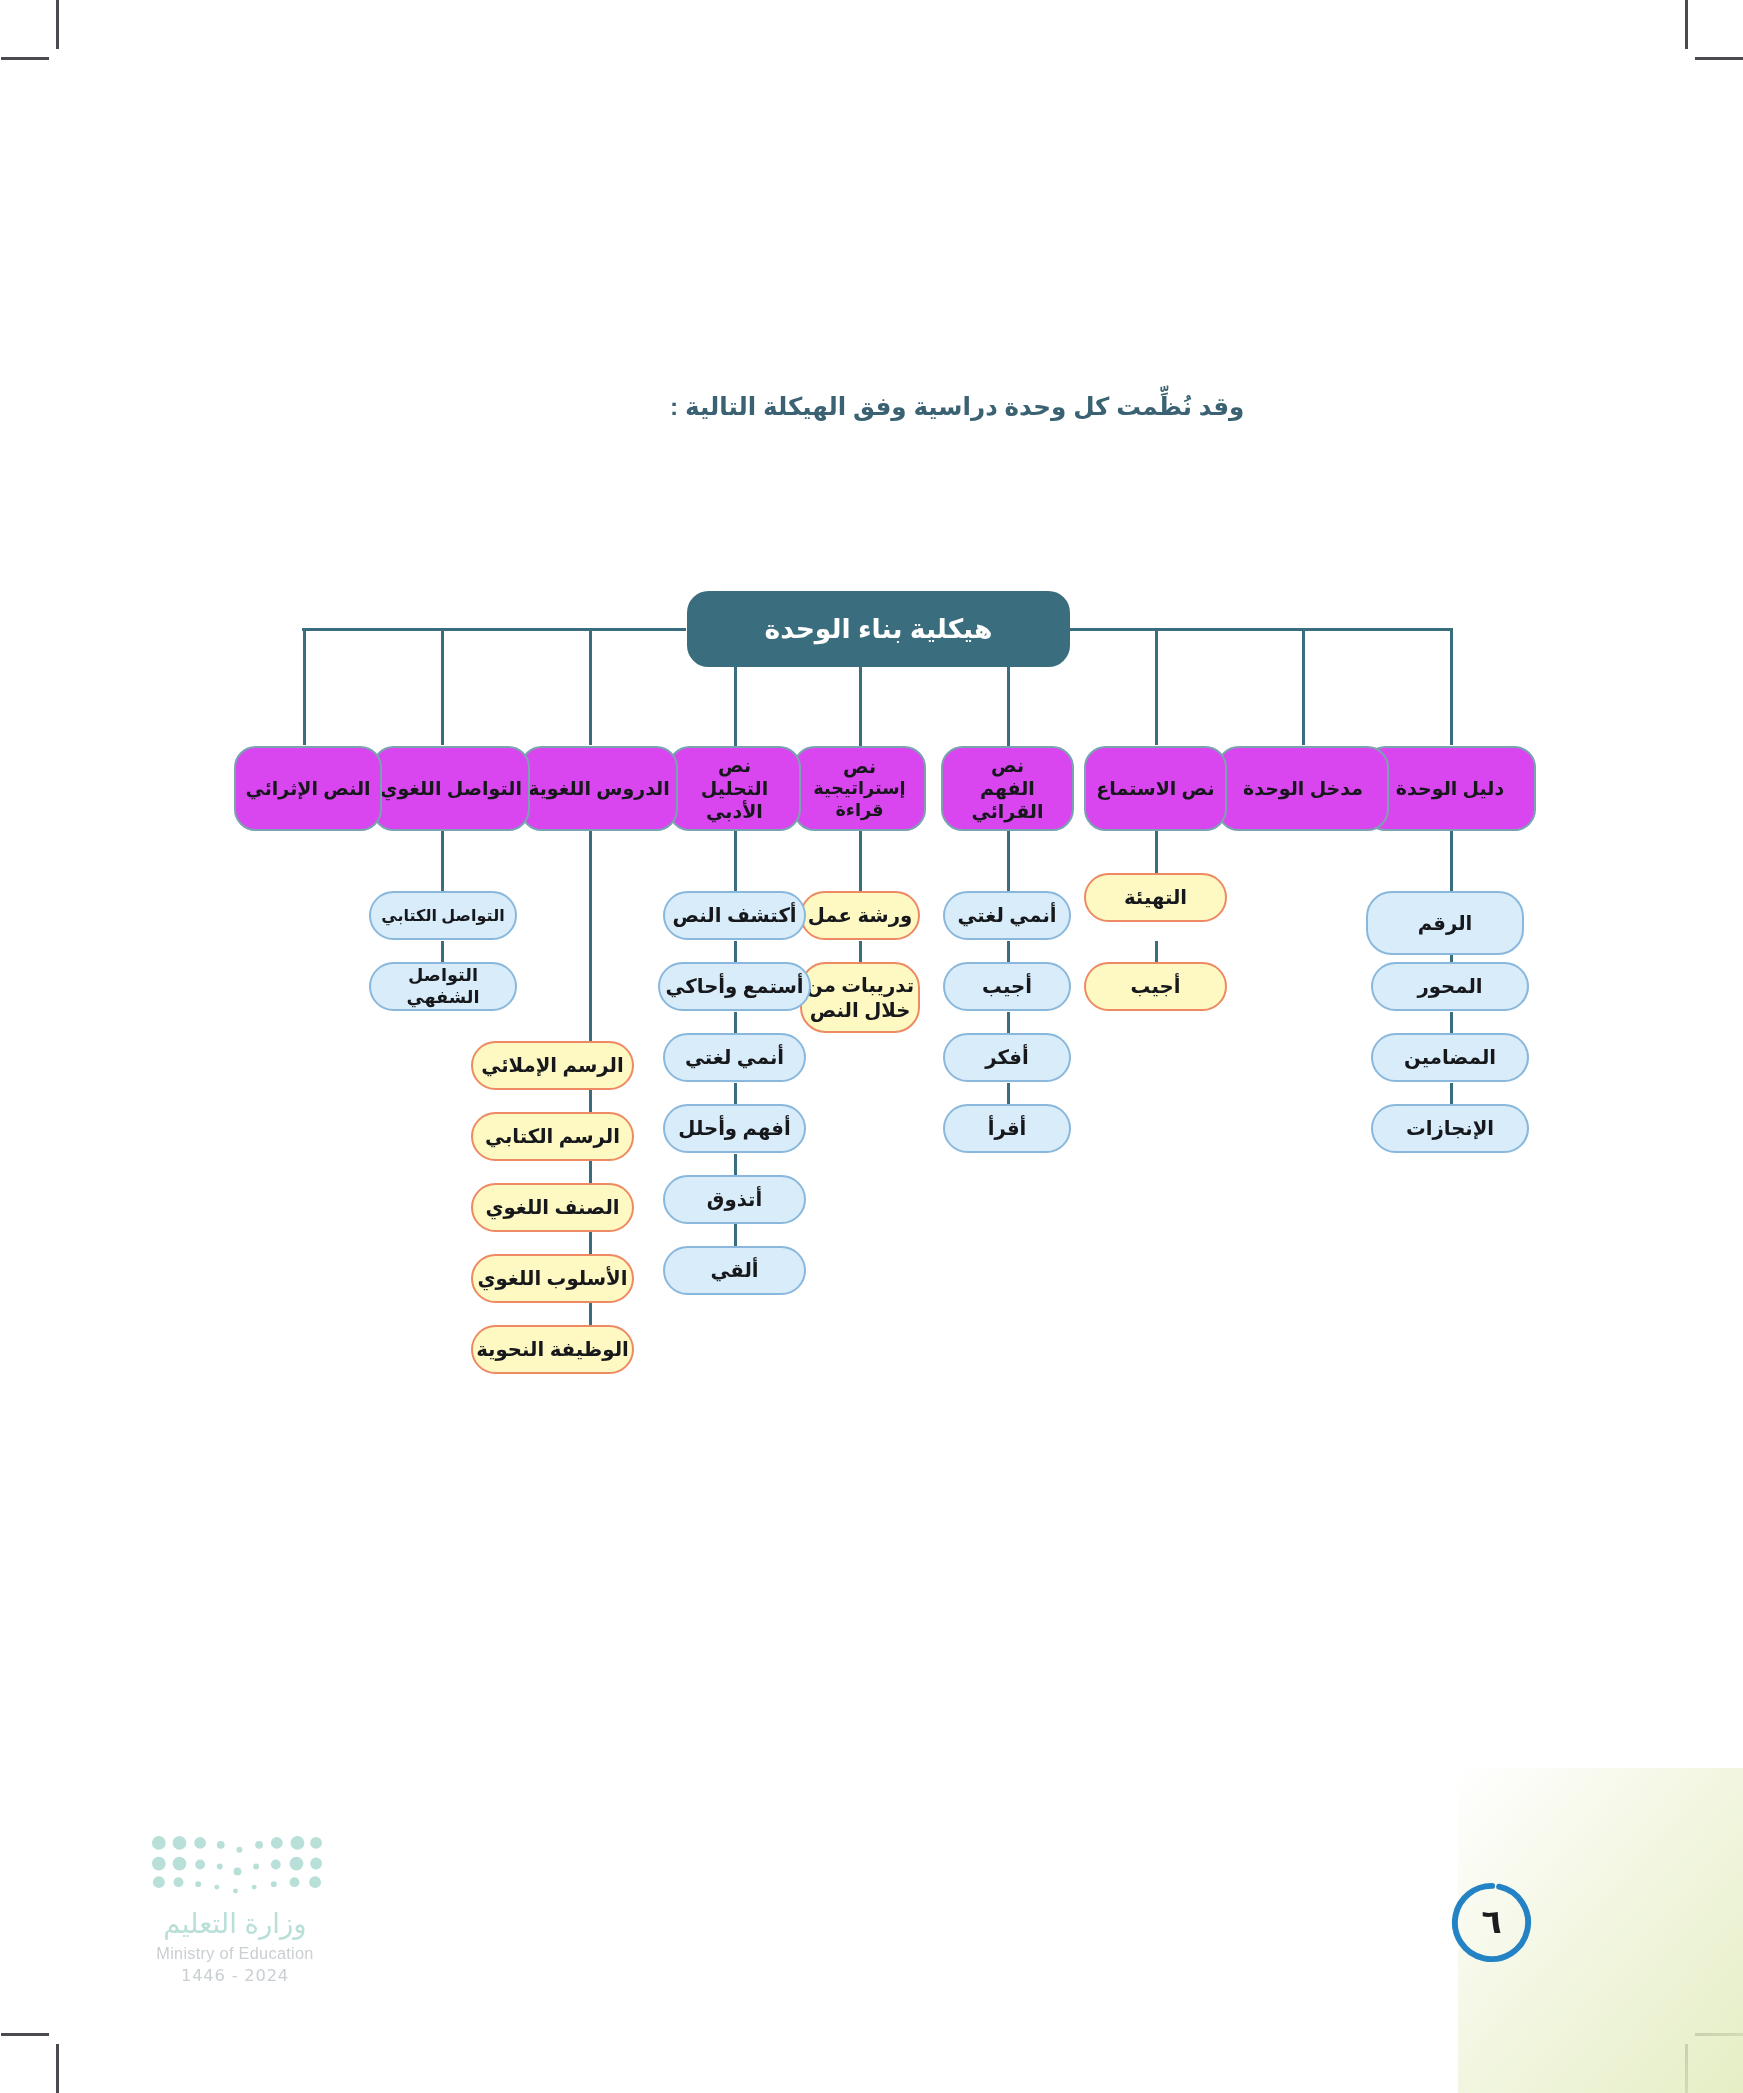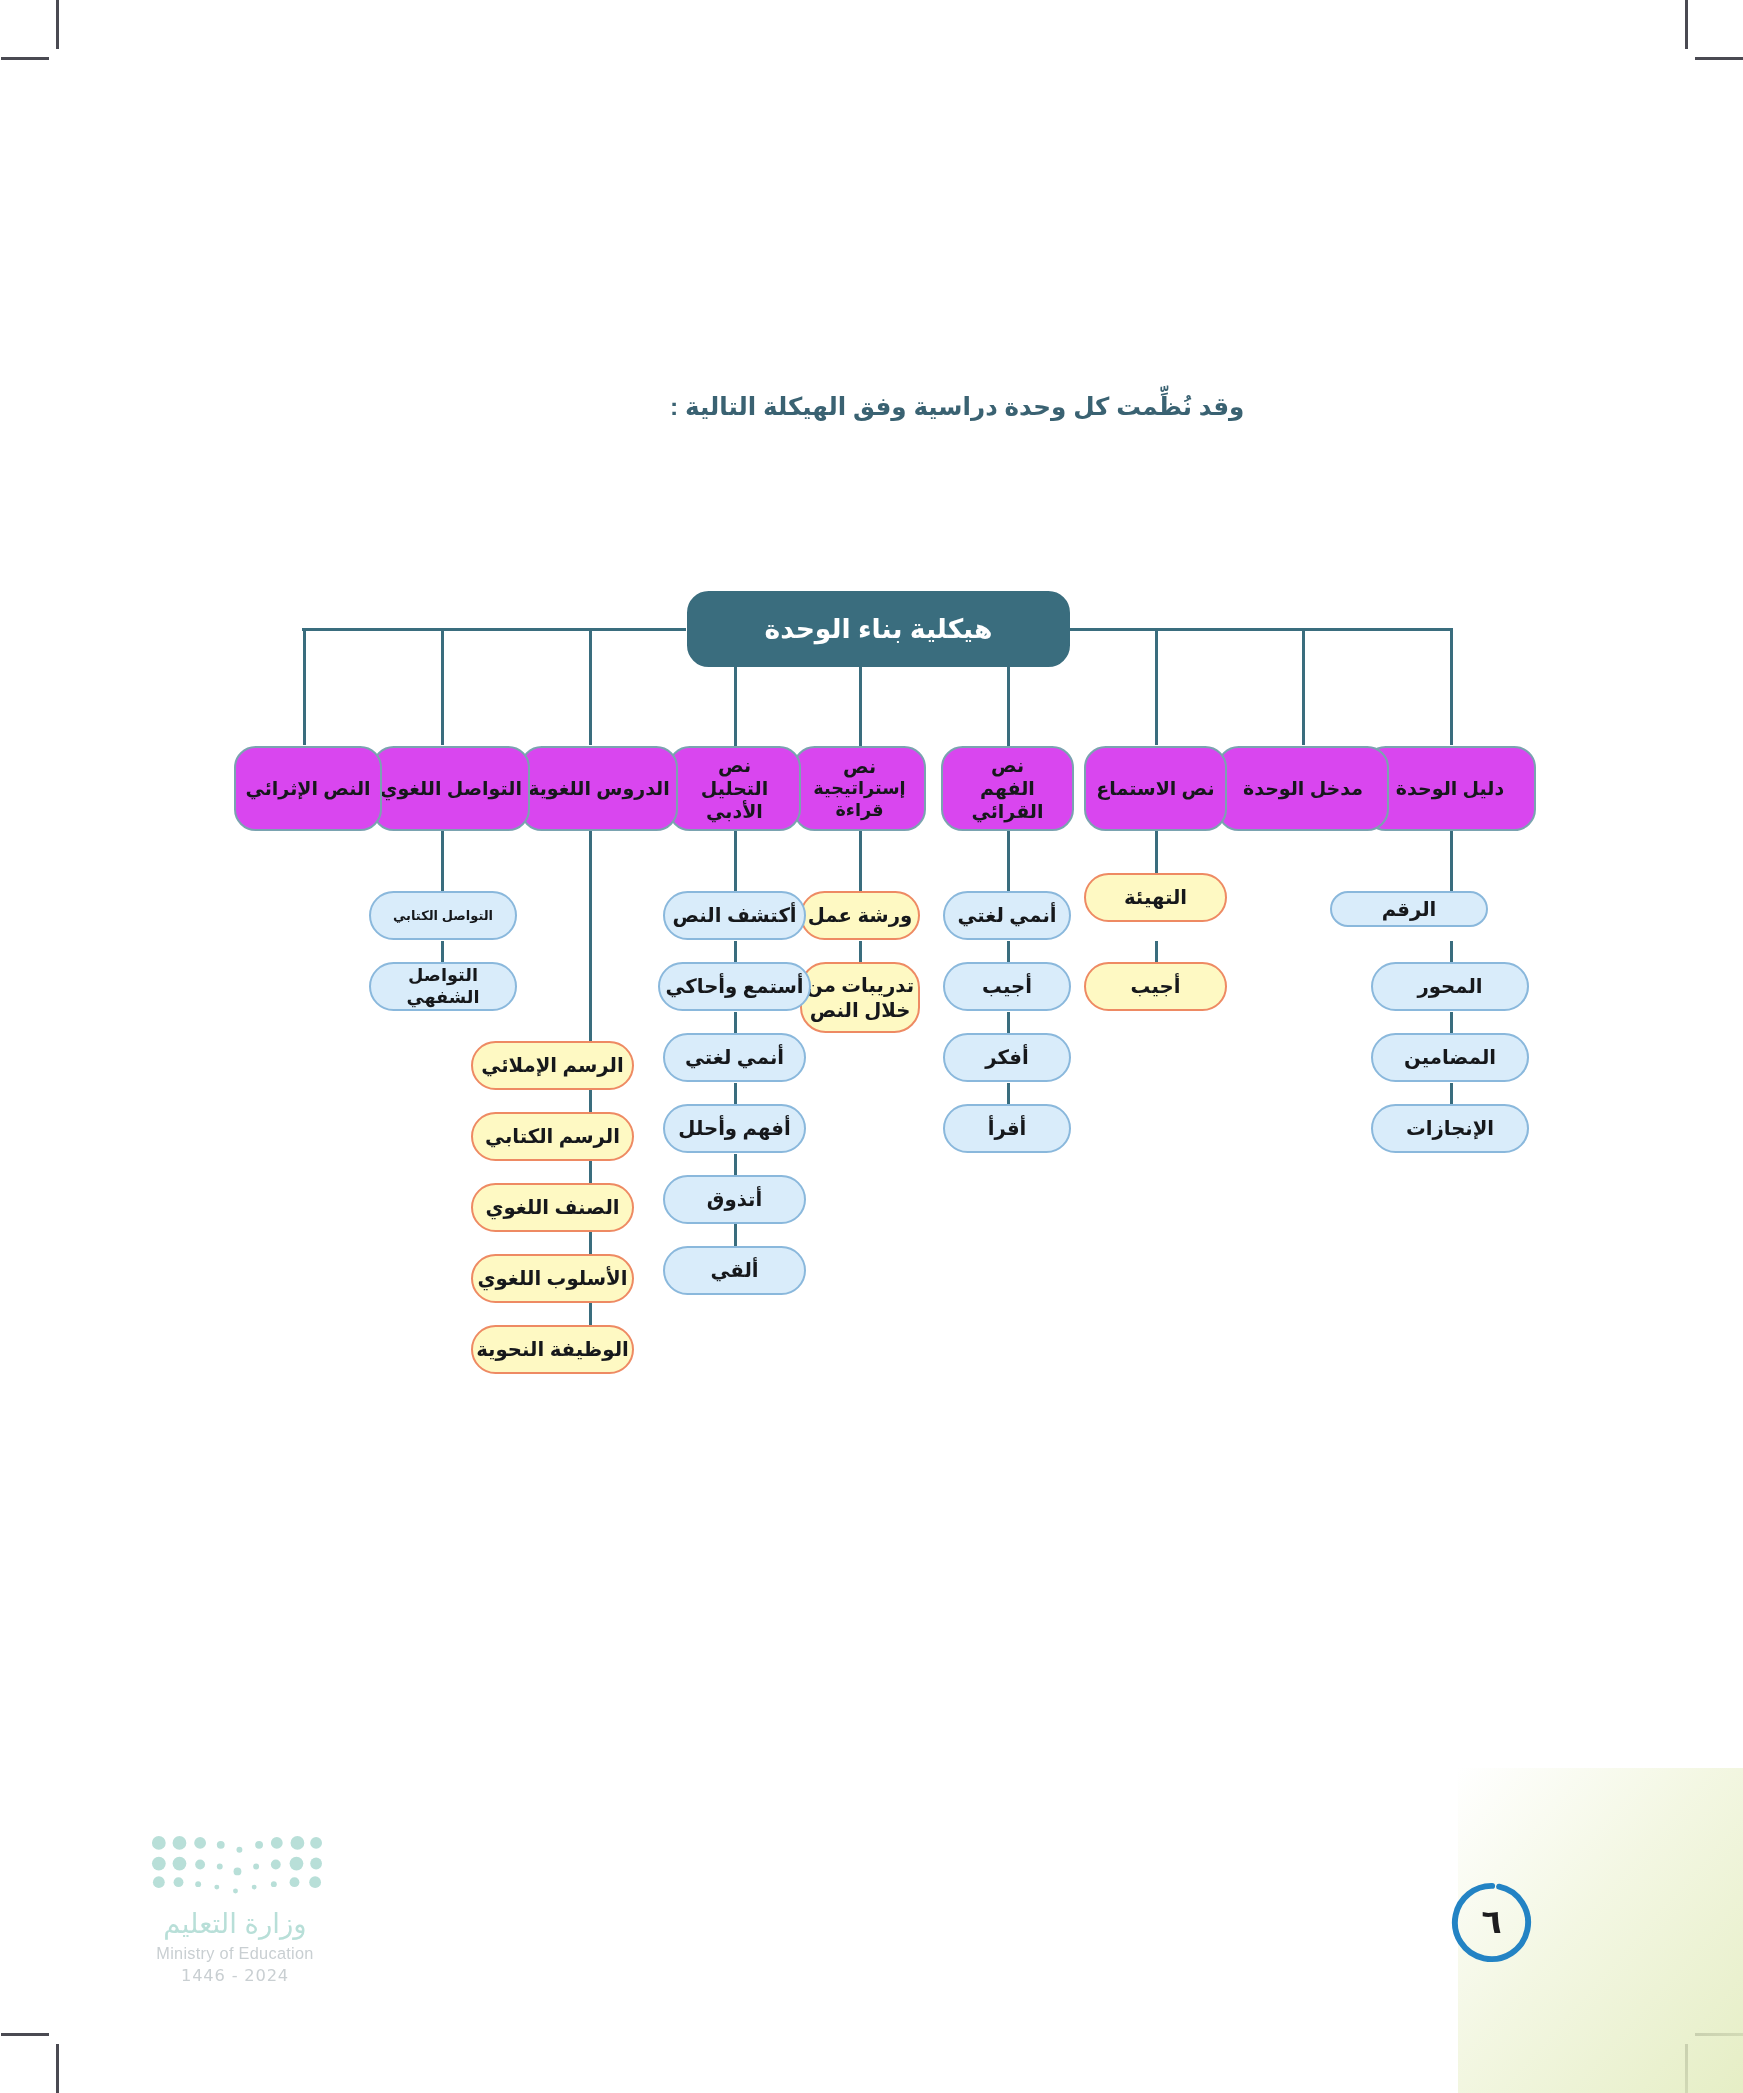--- a/index.html
+++ b/index.html
@@ -292,21 +292,21 @@
   </div>
 
   <div class="node node-gray" style="left:372px; top:746px; width:158px; height:85px;">
     <span>التواصل اللغوي</span>
   </div>
 
   <div class="node node-gray" style="left:234px; top:746px; width:148px; height:85px;">
     <span>النص الإثرائي</span>
   </div>
 
-  <div class="node node-blue" style="left:1330px; top:891px;  width:158px; height:36px;">
+  <div class="node node-blue" style="left:1366px; top:891px;  width:158px; height:64px;">
     <span>الرقم</span>
   </div>
   <div class="node node-blue" style="left:1371px; top:962px;  width:158px; height:49px;">
     <span>المحور</span>
   </div>
   <div class="node node-blue" style="left:1371px; top:1033px; width:158px; height:49px;">
     <span>المضامين</span>
   </div>
   <div class="node node-blue" style="left:1371px; top:1104px; width:158px; height:49px;">
     <span>الإنجازات</span>
@@ -368,21 +368,21 @@
   <div class="node node-pink" style="left:471px; top:1183px; width:163px; height:49px;">
     <span>الصنف اللغوي</span>
   </div>
   <div class="node node-pink" style="left:471px; top:1254px; width:163px; height:49px;">
     <span>الأسلوب اللغوي</span>
   </div>
   <div class="node node-pink" style="left:471px; top:1325px; width:163px; height:49px;">
     <span>الوظيفة النحوية</span>
   </div>
 
-  <div class="node node-blue" style="left:369px; top:891px; width:148px; height:49px; font-size:13px;">
+  <div class="node node-blue" style="left:369px; top:891px; width:148px; height:49px; font-size:16px;">
     <span>التواصل الكتابي</span>
   </div>
   <div class="node node-blue" style="left:369px; top:962px; width:148px; height:49px; font-size:17.7px;">
     <span>التواصل الشفهي</span>
   </div>
 
 </div>
 
 <div class="page-number-wrap">
   <svg class="pn-circle" viewBox="0 0 90 90">

